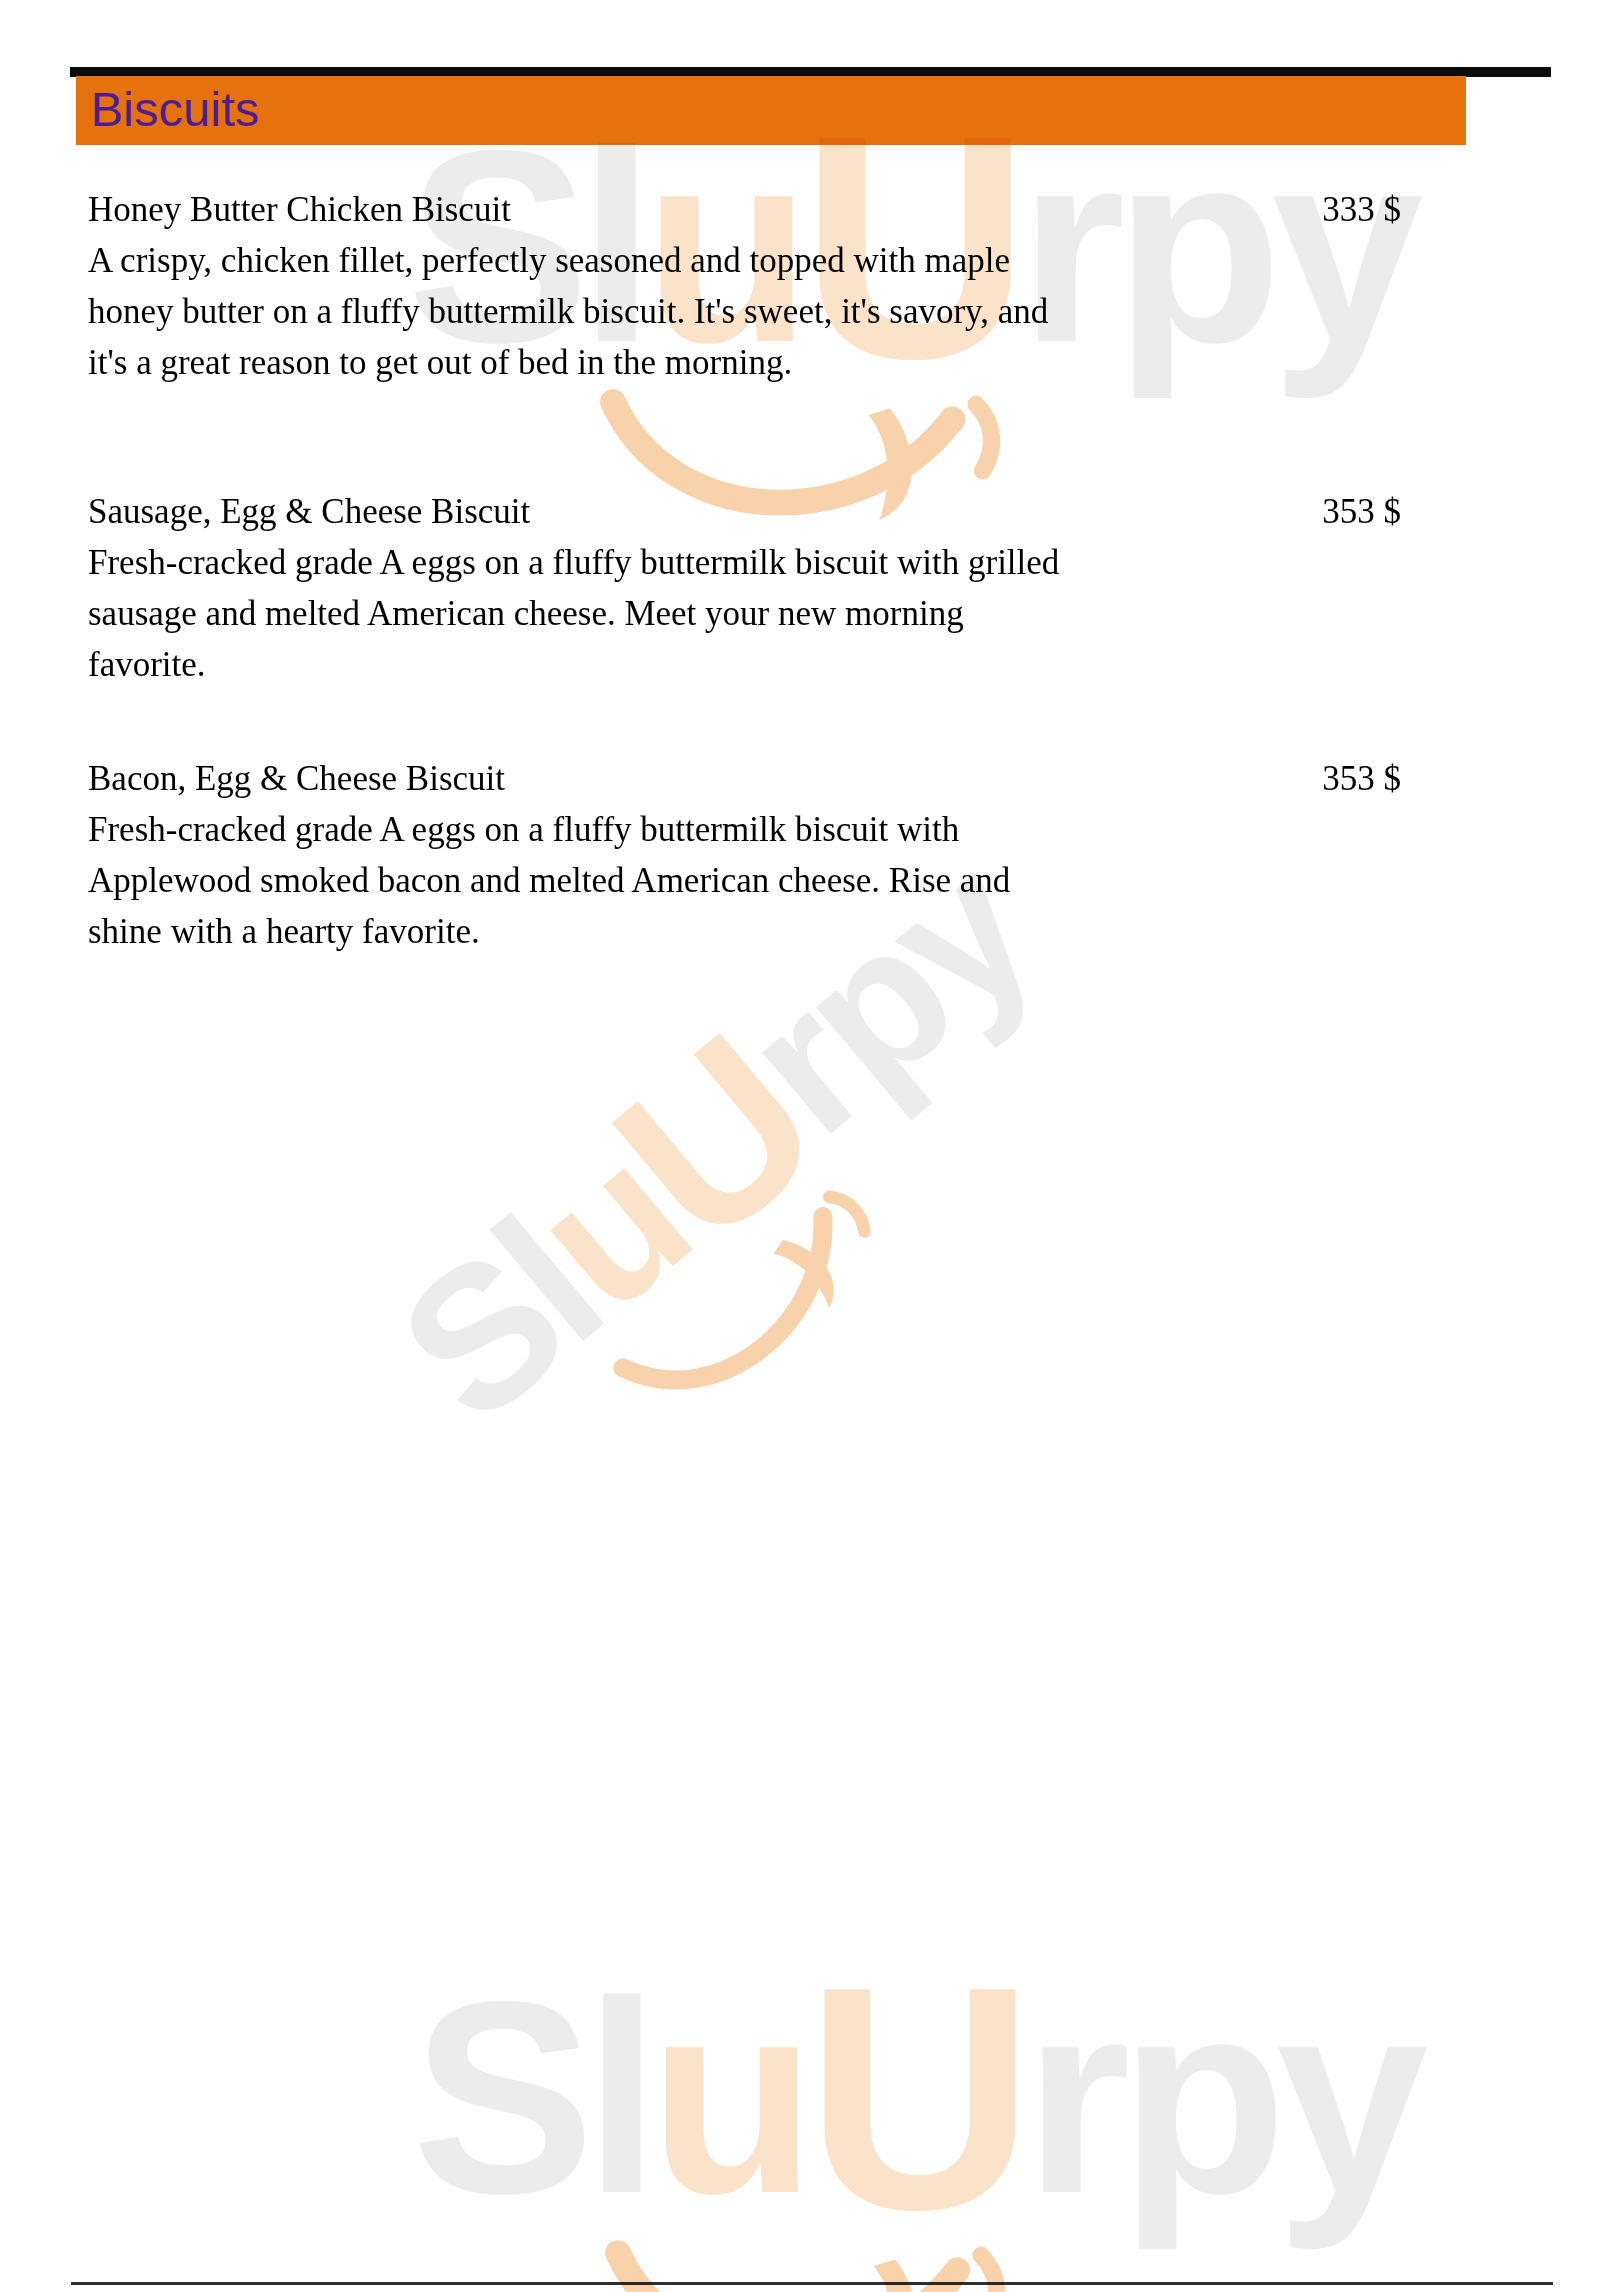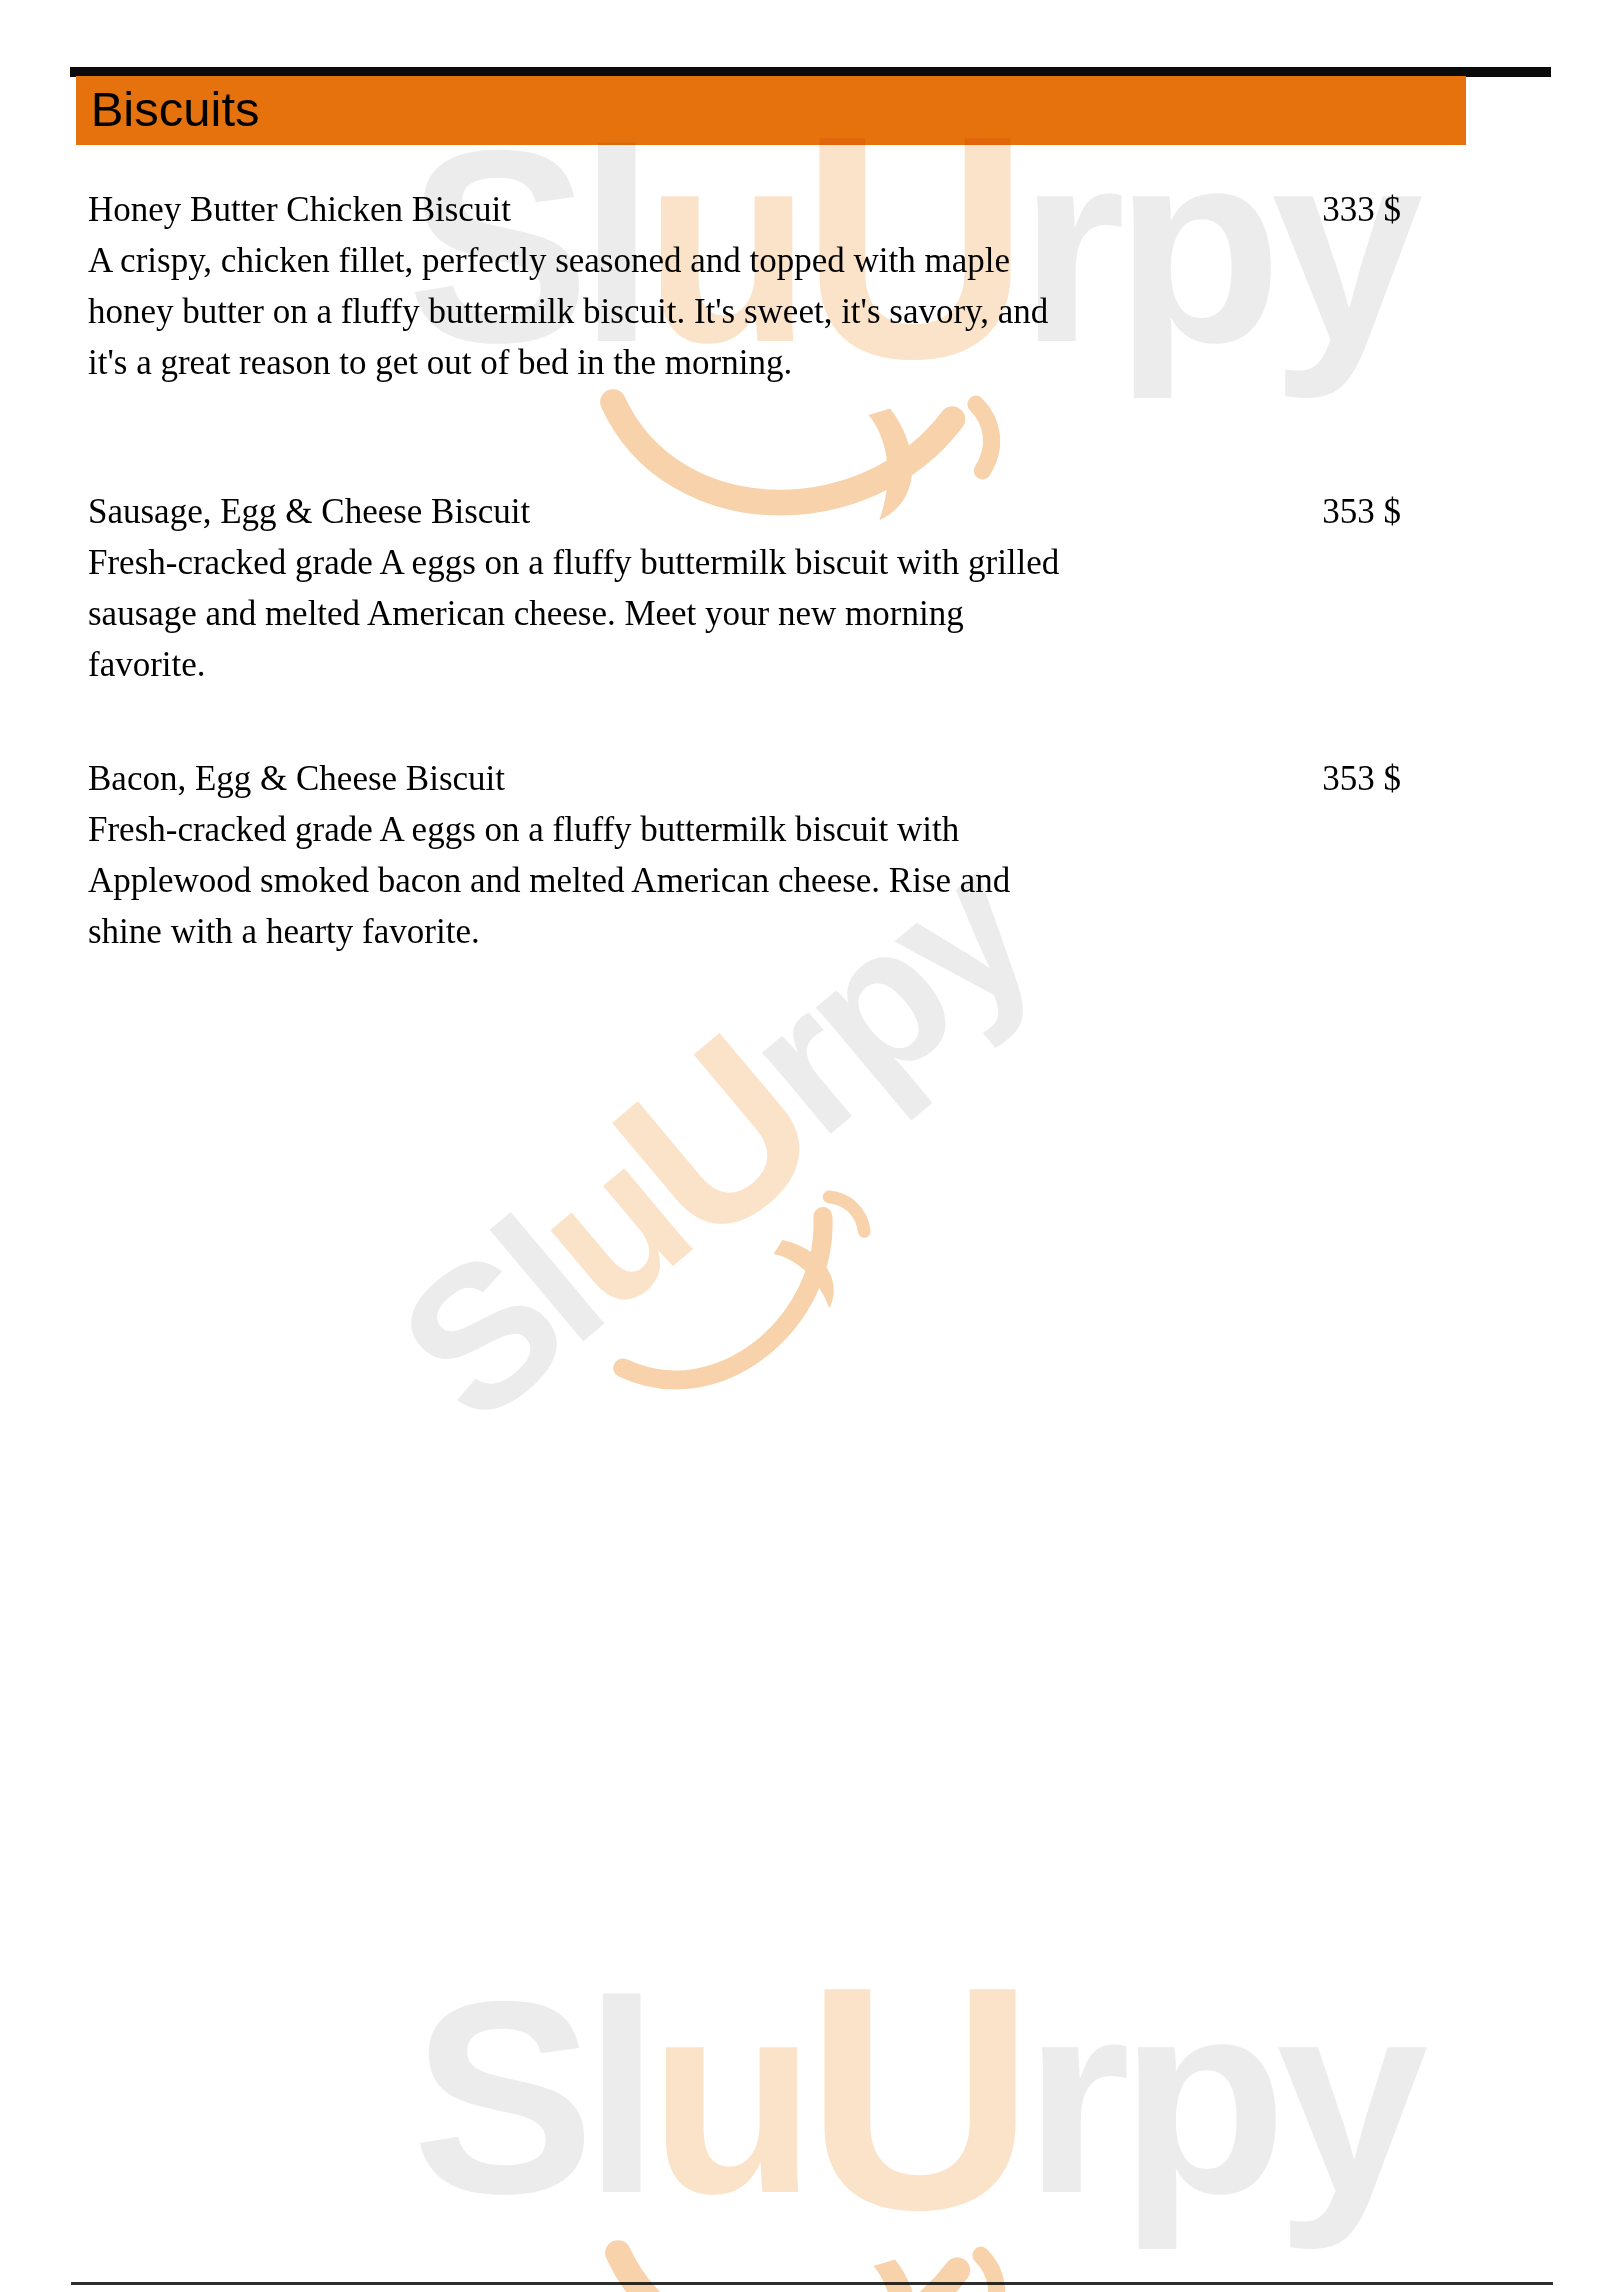--- a/index.html
+++ b/index.html
@@ -27,21 +27,21 @@
     left: 76px; top: 76px;
     width: 1390px; height: 69px;
     background: #e5720d;
   }
   .section-title {
     position: absolute;
     left: 14.7px; top: 0;
     line-height: 67px;
     font-family: "Liberation Sans", sans-serif;
     font-size: 49px;
-    color: #000000;
+    color: #4c1d95;
   }
 
   
   .menu-item {
     position: absolute;
     left: 88px; right: 220px;
     font-size: 35px;
     line-height: 51px;
   }
   .item-1 { top: 184px; }

